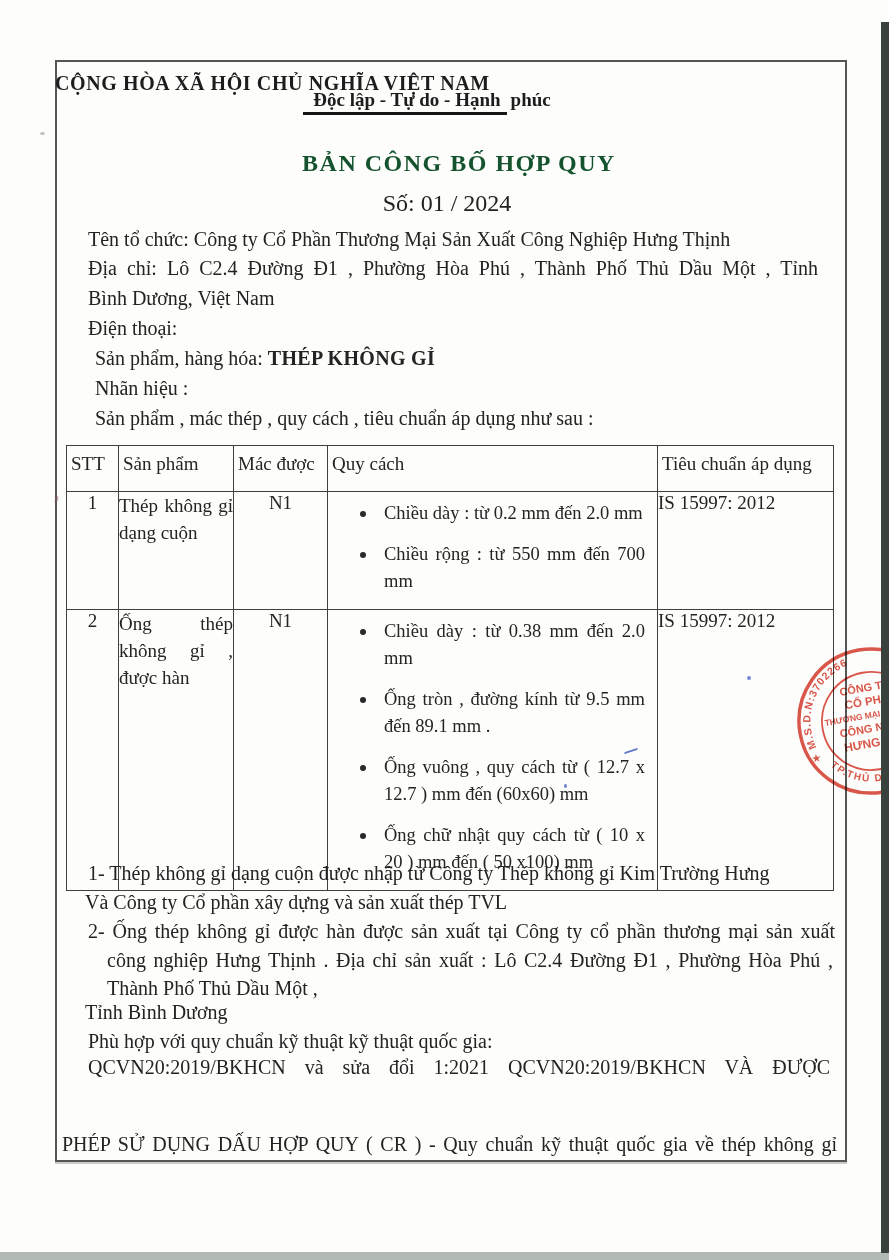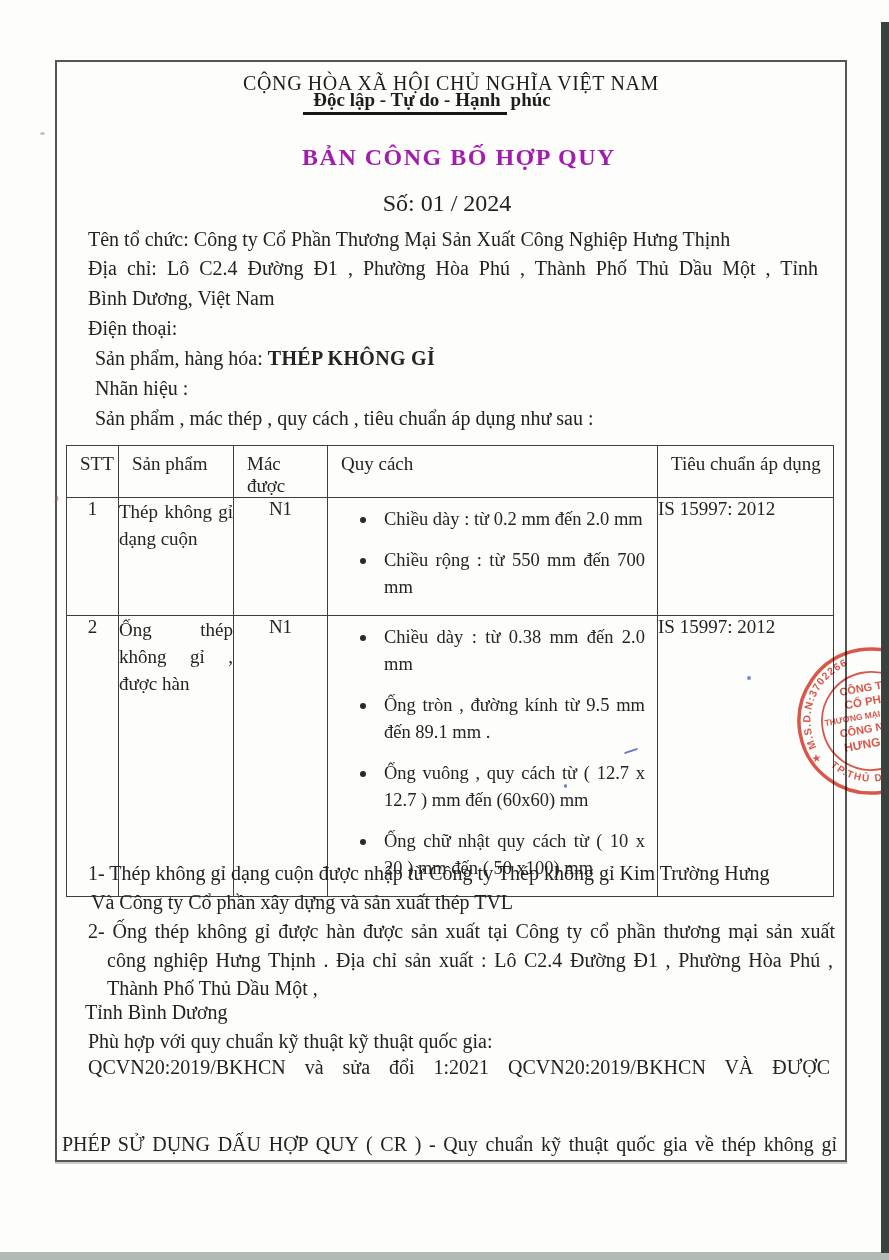--- a/index.html
+++ b/index.html
@@ -10,60 +10,60 @@
     color:#222;
   }
   .abs{position:absolute;}
   
   .page-frame{
     left:55px;top:60px;width:788px;height:1098px;
     border:2px solid #555;
     box-shadow:0 2px 0 rgba(60,60,60,.25);
   }
   
-  .country{left:55px;top:72px;width:792px;text-align:center;
-    font-size:20px;font-weight:normal;letter-spacing:.6px;color:#1d1d1d;}
+  .country{left:55px;top:72px;width:792px;text-align:left;
+    font-size:20px;font-weight:bold;letter-spacing:.6px;color:#1d1d1d;}
   .motto{left:55px;top:89px;width:792px;text-align:center;
     font-size:19px;font-weight:bold;color:#1d1d1d;transform:translateX(-24px);}
   .motto .u{border-bottom:3px solid #161616;padding:0 6px 2px 10px;}
   .motto .t{margin-left:4px;}
-  .doc-title{left:55px;top:144px;width:808px;text-align:center;
-    font-size:24px;font-weight:bold;letter-spacing:1.5px;color:#a21caf;}
+  .doc-title{left:55px;top:150px;width:808px;text-align:center;
+    font-size:24px;font-weight:bold;letter-spacing:1.5px;color:#14532d;}
   .doc-number{left:55px;top:190px;width:784px;text-align:center;font-size:24px;}
   
   .line{font-size:20px;white-space:nowrap;color:#232323;}
   .jline{font-size:20px;text-align:justify;text-align-last:justify;white-space:normal;color:#232323;}
   .org{left:88px;top:228px;}
   .addr1{left:88px;top:257px;width:730px;}
   .addr2{left:88px;top:287px;}
   .phone{left:88px;top:317px;}
   .product{left:95px;top:347px;}
   .product b{font-weight:bold;letter-spacing:.3px;}
   .brand{left:95px;top:377px;}
   .intro{left:95px;top:407px;}
   
   table.conf{position:absolute;left:66px;top:445px;border-collapse:collapse;
     font-size:19px;color:#242424;table-layout:fixed;width:767px;}
   table.conf th,table.conf td{border:1.6px solid #3f3f3f;vertical-align:top;
     font-weight:normal;padding:0;}
-  table.conf th{height:38px;text-align:left;padding:7px 8px 0 13px;}
+  table.conf th{height:38px;text-align:left;padding:7px 8px 0 4px;}
   th.c-stt,td.c-stt{text-align:center;padding-top:7px;}
   td.c-stt{padding-top:12px;}
   td.c-prod{padding:12px 8px 0 12px;text-align:justify;line-height:27px;}
   td.c-grade{text-align:center;padding-top:12px;}
   td.c-std{padding:12px 4px 0 10px;}
   td.c-spec{padding:4px 0 0 0;}
   ul.specs{list-style:none;margin:0;padding:0;}
   ul.specs li{position:relative;margin:8px 12px 14px 0;padding-left:56px;
     text-align:justify;line-height:27px;font-size:18.5px;}
   ul.specs li::before{content:"";position:absolute;left:32px;top:11px;
     width:6px;height:6px;border-radius:50%;background:#2a2a2a;}
   
   .n1l1{left:88px;top:862px;}
-  .n1l2{left:91px;top:891px;}
+  .n1l2{left:85px;top:891px;}
   .n2l1{left:88px;top:920px;width:747px;}
   .n2l2{left:107px;top:949px;width:726px;}
   .n2l3{left:107px;top:977px;}
   .prov{left:85px;top:1001px;}
   .confintro{left:88px;top:1030px;}
   .confl1{left:88px;top:1056px;width:742px;}
   .confl2{left:62px;top:1133px;width:775px;}
   
   .edge-right{left:881px;top:22px;width:8px;height:1231px;background:#3a423e;z-index:20;}
   .edge-bottom{left:0;top:1252px;width:889px;height:8px;background:#b2bab6;z-index:19;}

